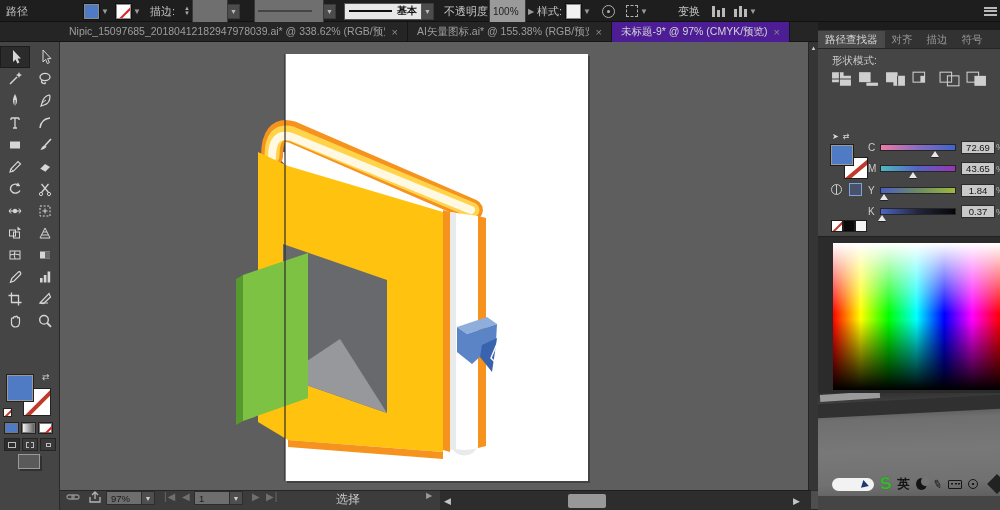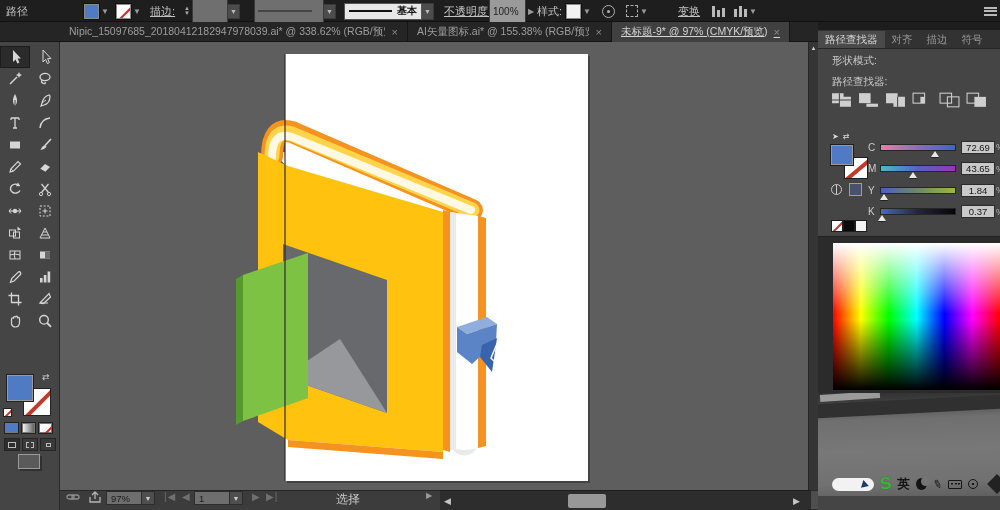--- a/index.html
+++ b/index.html
@@ -4,41 +4,41 @@
 <style>
   * { margin:0; padding:0; box-sizing:border-box; }
   html,body { width:1000px; height:510px; overflow:hidden; background:#1d1d1d;
     font-family:"Liberation Sans", sans-serif; }
   .abs { position:absolute; }
   #stage { position:relative; width:1000px; height:510px; }
 
   
   #controlbar { left:0; top:0; width:1000px; height:22px; background:#1e1e1e; border-bottom:1px solid #111; }
   #controlbar .item { position:absolute; top:0; height:22px; display:flex; align-items:center; color:#c3c3c3; font-size:11px; }
-  .link-orange { color:#cf9a45; text-decoration:underline; }
+  .link-orange { color:#cf9a45; }
   .swatch { width:15px; height:15px; border:1px solid #8a8a8a; box-shadow:0 0 0 1px #111; }
   .swatch.none { background:#fff; position:relative; overflow:hidden; }
   .swatch.none::after { content:""; position:absolute; left:-2px; top:6px; width:24px; height:2px; background:#d22; transform:rotate(-45deg); }
   .dd { color:#9a9a9a; font-size:8px; margin-left:2px; }
   .field { background:#6f6f6f; border:1px solid #3a3a3a; height:31px; color:#222; font-size:10px; display:flex; align-items:center; padding:0 3px; }
   .fieldarrow { width:12px; height:15px; background:#4c4c4c; border:1px solid #3a3a3a; border-left:none; color:#bbb; font-size:7px; display:flex; align-items:center; justify-content:center; }
   .stepper { display:flex; flex-direction:column; justify-content:center; color:#aaa; font-size:6px; line-height:5px; margin-right:2px; }
   .brushfield { background:#e8e8e8; border:1px solid #555; width:78px; height:17px; display:flex; align-items:center; padding:0 4px; color:#111; font-size:10px;font-weight:bold; }
   .brushline { flex:1; height:2px; background:#111; margin-right:5px; }
   .ring { width:13px; height:13px; border:1.5px solid #b0b0b0; border-radius:50%; position:relative; }
   .ring::after{ content:""; position:absolute; left:4px; top:4px; width:3px; height:3px; background:#b0b0b0; border-radius:50%; }
   .dashsq { width:12px; height:12px; border:1px dashed #b0b0b0; }
   .alignglyph { width:13px; height:11px; display:flex; gap:2px; align-items:flex-end; }
   .alignglyph i { display:block; width:4px; background:#b9b9b9; }
   .menubars { width:13px; height:9px; border-top:2px solid #b9b9b9; border-bottom:2px solid #b9b9b9; background:linear-gradient(#b9b9b9,#b9b9b9) center/13px 2px no-repeat; }
 
   
   #tabbar { left:0; top:22px; width:818px; height:20px; background:#252525; border-bottom:1px solid #161616; }
   .doctab { position:absolute; top:0; height:20px; display:flex; align-items:center; gap:7px; padding:0 9px; font-size:10.5px; color:#9d9d9d; border-right:1px solid #161616; white-space:nowrap; overflow:hidden; }
-  .doctab.active { background:#404040; color:#d4d4d4;text-decoration:underline; }
+  .doctab.active { background:#4c1d95; color:#d4d4d4; }
   .doctab .close { color:#8a8a8a; font-size:11px; }
 
   
   #toolbox { left:0; top:42px; width:60px; height:468px; background:#454545; border-right:1px solid #2a2a2a; }
   .toolrow { position:absolute; left:0; width:60px; height:22px; display:flex; }
   .toolcell { width:30px; height:22px; display:flex; align-items:center; justify-content:center; }
   .toolcell.pressed { background:#2b2b2b; box-shadow:inset 0 0 0 1px #1c1c1c; }
   .tbx-swatches { position:absolute; left:0; top:330px; width:60px; height:46px; }
   .tbx-fill { position:absolute; left:6px; top:2px; width:28px; height:28px; border:1px solid #222; box-shadow:inset 0 0 0 1px #9a9a9a; }
   .tbx-stroke { position:absolute; left:23px; top:16px; width:28px; height:28px; background:#fff; border:1px solid #222; overflow:hidden; }
@@ -496,21 +496,20 @@
     <div style="height:8px;background:#1d1d1d"></div>
 
     <div class="ptabrow" id="pf-tabs">
         <div class="ptab active">路径查找器</div>
         <div class="ptab">对齐</div>
         <div class="ptab">描边</div>
         <div class="ptab">符号</div>
       </div>
     <div style="height:83px">
       <div class="panel-label">形状模式:</div>
-      <div class="panel-label">路径查找器:</div>
       <div class="pf-row" id="pathfinder-row">
           <div><svg class="pf-ico" viewBox="0 0 20 15">
               <path d="M1 1 h11 v3.5 h7 v9.5 h-11 v-3.5 h-7 Z" fill="#cfcfcf"></path>
               <path d="M8 1 v13 M1 7.5 h18" stroke="#454545"></path>
             </svg></div>
           <div><svg class="pf-ico" viewBox="0 0 20 15">
               <rect x="1" y="1" width="11" height="9.5" fill="#cfcfcf"></rect>
               <rect x="8" y="11" width="11" height="3" fill="#cfcfcf"></rect>
             </svg></div>
           <div><svg class="pf-ico" viewBox="0 0 20 15">

